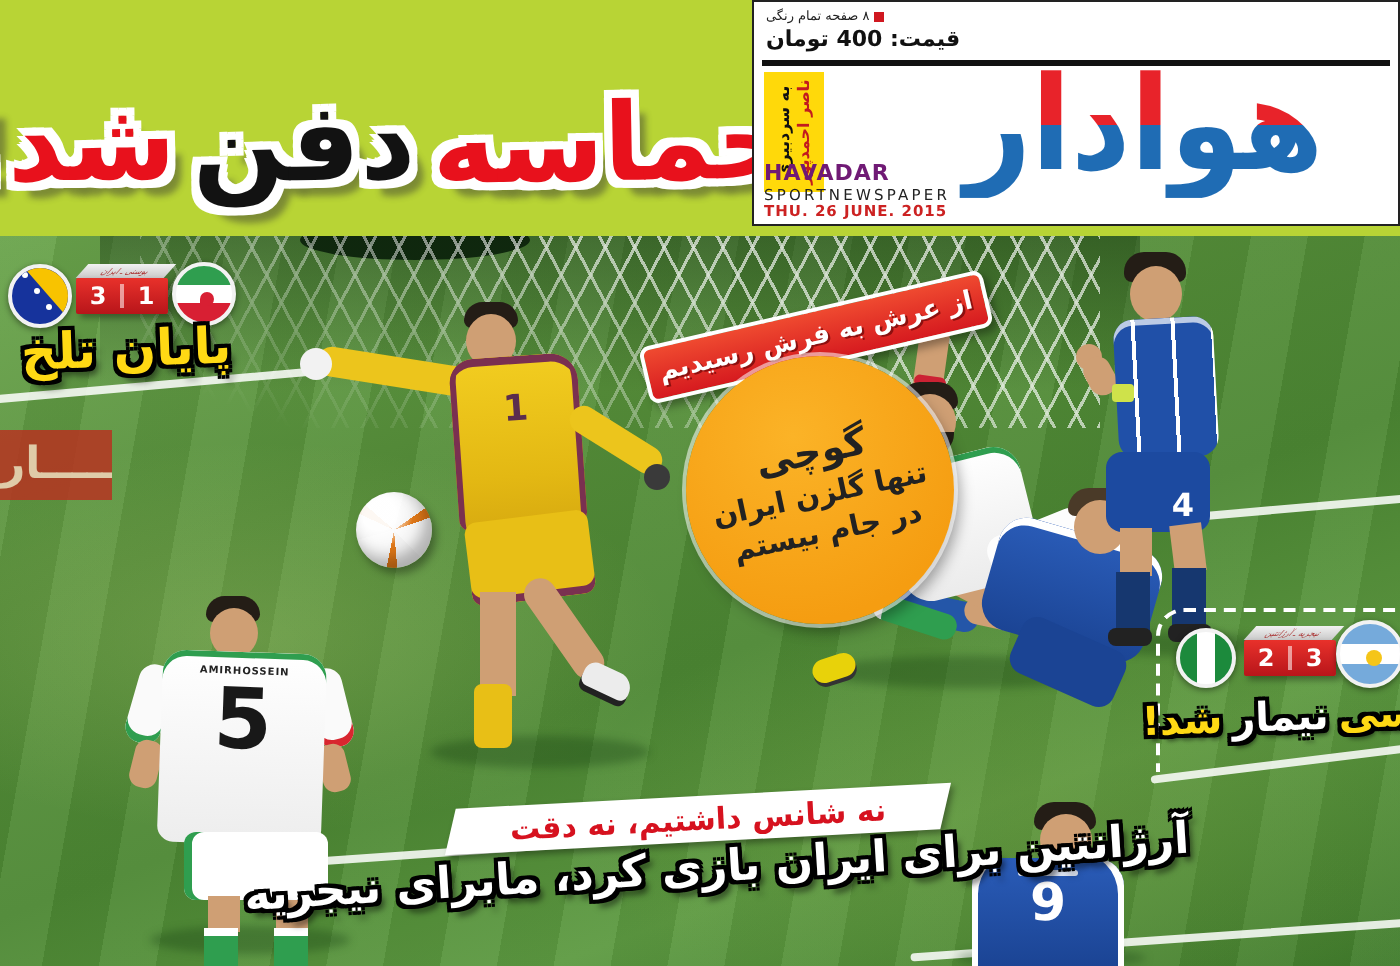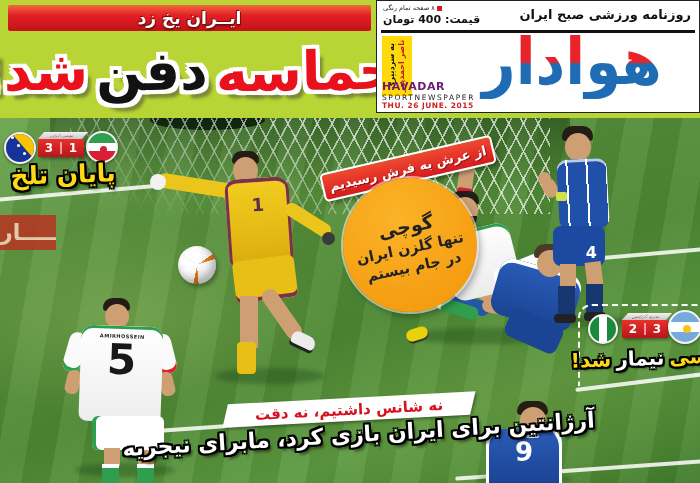--- a/index.html
+++ b/index.html
@@ -229,32 +229,28 @@
   .bheadline{position:absolute;left:145px;top:303px;width:450px;text-align:center;transform:rotate(-3.5deg);
       font-size:22px;font-weight:bold;color:#fff;direction:rtl;white-space:nowrap;
       text-shadow:-2px -2px 0 #000,2px -2px 0 #000,-2px 2px 0 #000,2px 2px 0 #000,-2px 0 0 #000,2px 0 0 #000,0 -2px 0 #000,0 2px 0 #000,3px 4px 3px rgba(0,0,0,.55);}
 </style>
 </head>
 <body>
 
 <div class="page">
 
   <div class="zone-left">
-    <div class="red-banner">
-      <span>ایــران یخ زد</span>
-    </div>
     <div class="main-headline">
       <span class="w-red">حماسه</span>
       <span class="w-black">دفن</span>
       <span class="w-red">شد!</span>
     </div>
   </div>
 
   <div class="masthead">
-    <div class="tagline">روزنامه ورزشی صبح ایران</div>
     <div class="pages-note"><span class="red-sq"></span><span>۸ صفحه تمام رنگی</span></div>
     <div class="price">قیمت: 400 تومان</div>
     <div class="mh-rule"></div>
     <div class="logo">هوادار</div>
     <div class="editor-box">
       <div class="editor-rot">
         <span class="l1">به سردبیری</span>
         <span class="l2">ناصر احمدپور</span>
       </div>
     </div>

